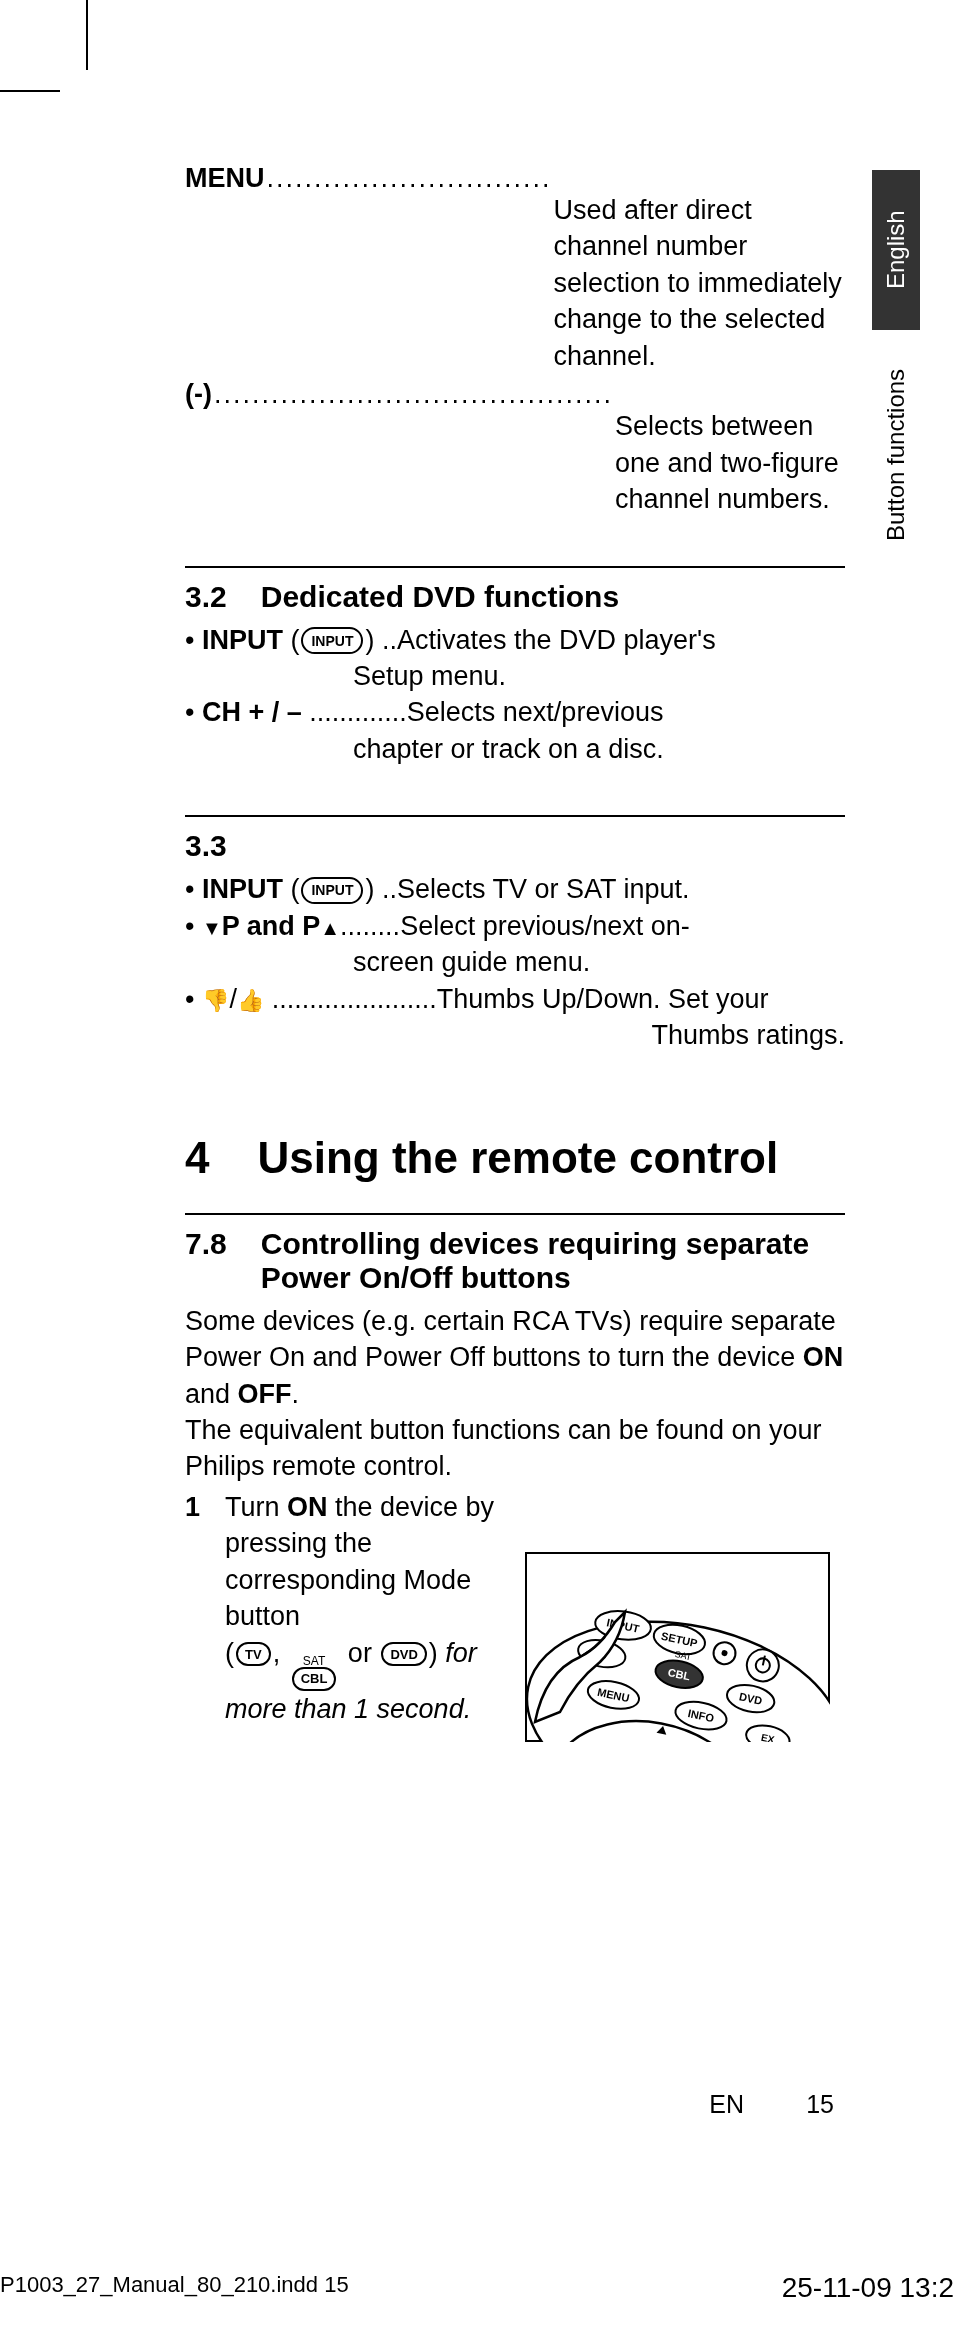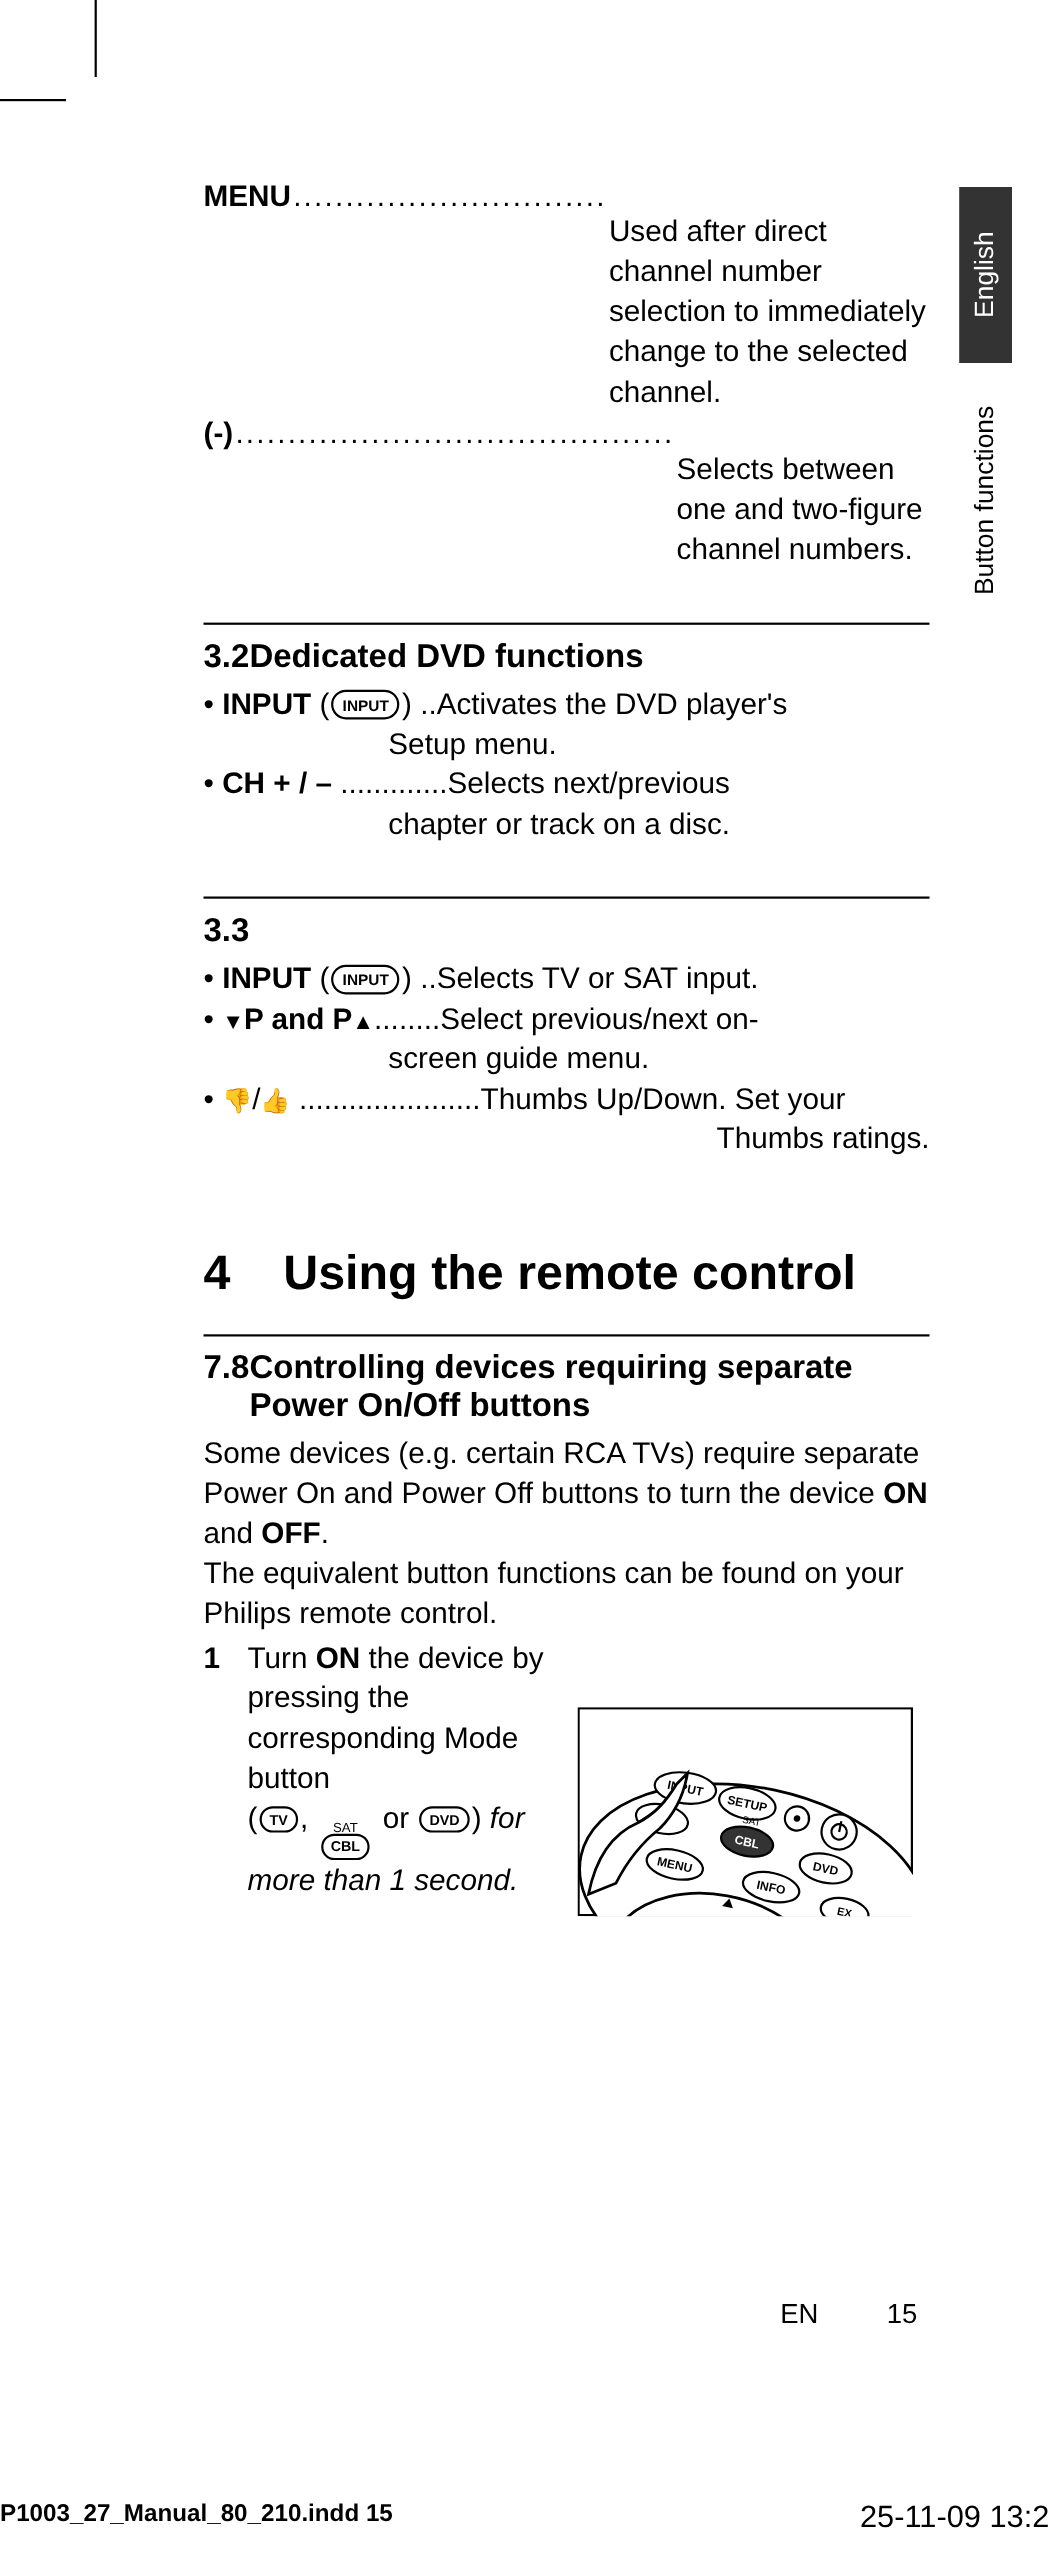--- a/index.html
+++ b/index.html
@@ -88,20 +88,21 @@
     border: none;
     border-top: 2.5px solid #000;
     margin: 48px 0 12px 0;
   }
 
   h2 {
     font-size: 30px;
     font-weight: bold;
     margin: 0 0 8px 0;
     display: flex;
+    gap: 34px;
   }
   h2 .num { flex: 0 0 auto; }
   h2 .title { flex: 1; }
 
   h1 {
     font-size: 44px;
     font-weight: bold;
     margin: 80px 0 0 0;
     display: flex;
     gap: 48px;
@@ -180,21 +181,20 @@
     right: 210px;
     top: 2090px;
     font-size: 25px;
   }
 
   .footer-file {
     position: absolute;
     left: 0;
     top: 2272px;
     font-size: 22px;
-    font-weight: bold;
   }
   .footer-date {
     position: absolute;
     right: 0;
     top: 2272px;
     font-size: 28px;
   }
 
   .tri-down::before { content: "▼"; font-size: 20px; }
   .tri-up::after { content: "▲"; font-size: 20px; }

